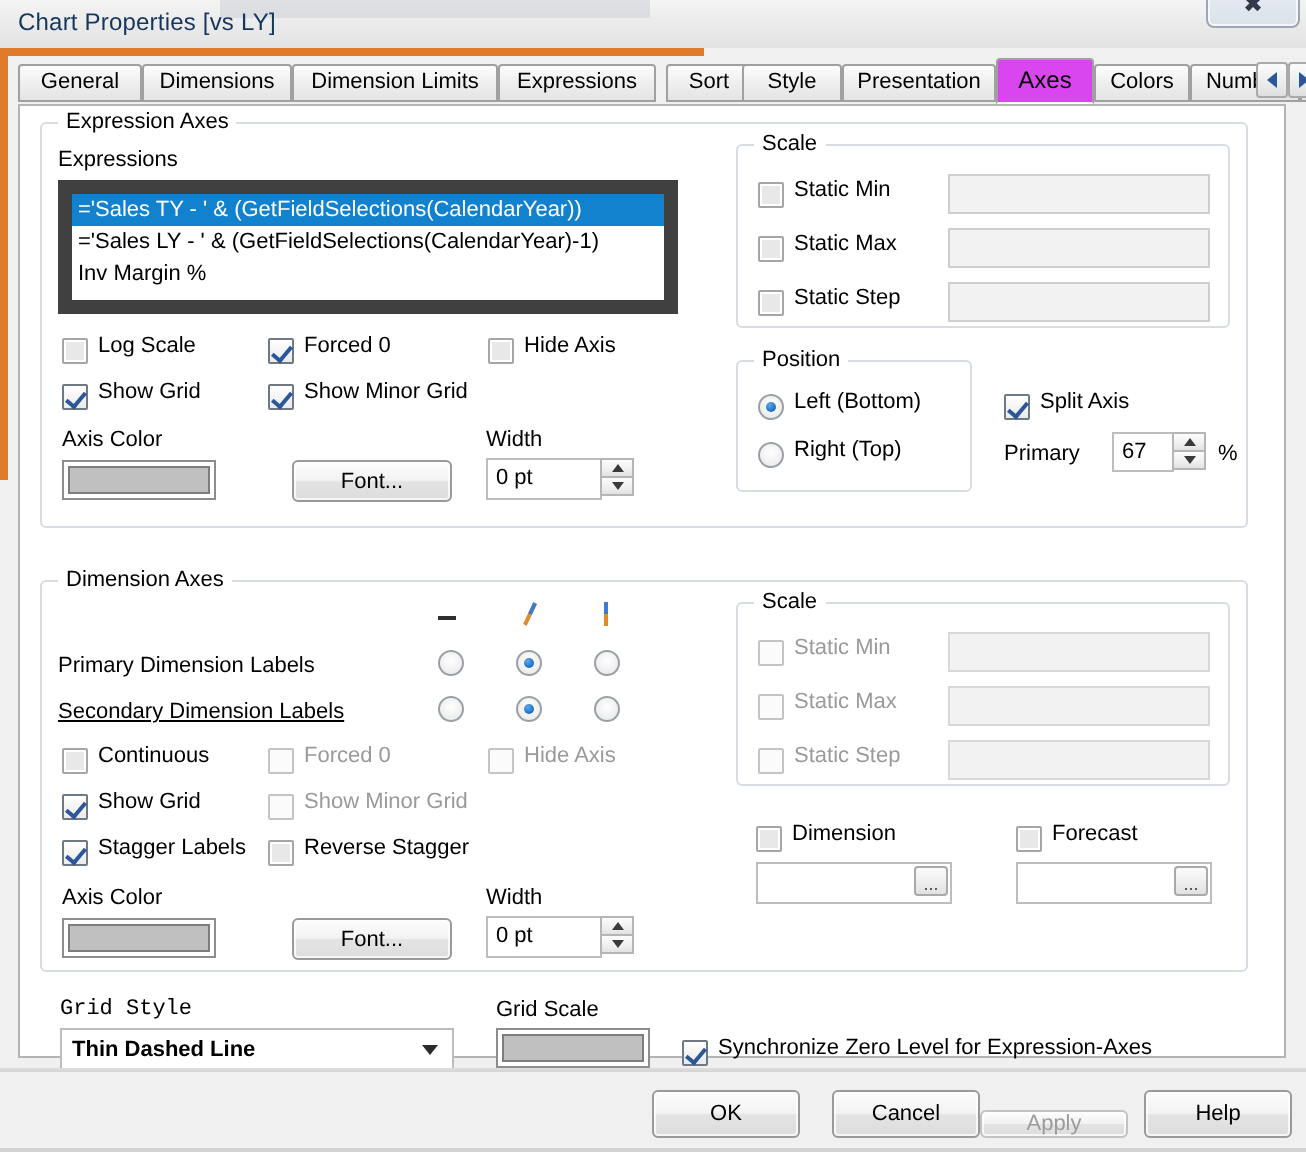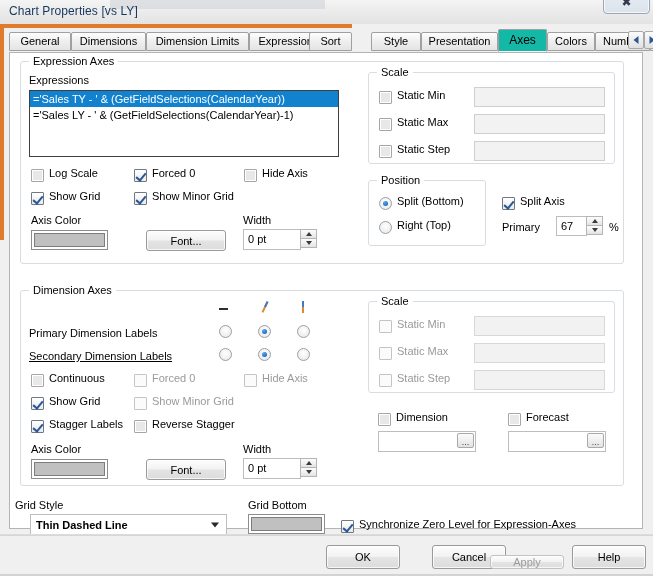--- a/index.html
+++ b/index.html
@@ -73,21 +73,21 @@
     box-sizing: border-box;
     font-size: 11px;
     color: #000;
     text-align: center;
     line-height: 17px;
     white-space: nowrap;
     cursor: default;
   }
   .tab.active {
     top: 0px; height: 23px; line-height: 21px;
-    background: #14b8a6;
+    background: #d946ef;
     border-bottom: 1px solid #ffffff;
     z-index: 5;
     font-size: 12px;
   }
   .tabnav {
     position: absolute; top: 2px; width: 16px; height: 18px;
     border: 1px solid #a9a9a9;
     border-radius: 2px;
     background: linear-gradient(to bottom, #fbfbfb 0%, #eeeeee 50%, #e0e0e0 100%);
     box-sizing: border-box;
@@ -205,21 +205,21 @@
     position: absolute; box-sizing: border-box;
     border: 1px solid #8d8d8d;
     background: #ffffff;
     padding: 2px;
   }
   .swatch .inner { width: 100%; height: 100%; background: #c0c0c0; border: 1px solid #7d7d7d; box-sizing: border-box; }
 
   
   #expr-list {
     position: absolute; left: 8px; top: 28px; width: 310px; height: 67px;
-    border: 1px solid #404040; background: #ffffff;
+    border: 7px solid #404040; background: #ffffff;
     box-sizing: border-box; overflow: hidden;
   }
   .expr-item {
     height: 16px; line-height: 16px; padding-left: 3px;
     font-size: 11px; white-space: nowrap; color: #000;
     cursor: default;
   }
   .expr-item.selected { background: #1382ce; color: #ffffff; }
 
   
@@ -283,21 +283,21 @@
   <div id="orange-strip"></div>
   <div id="orange-left-edge"></div>
 
   <div id="dialog-body">
 
     <div id="tabstrip">
       <div class="tab" style="left:0px;width:62px;">General</div>
       <div class="tab" style="left:62px;width:75px;">Dimensions</div>
       <div class="tab" style="left:137px;width:103px;">Dimension Limits</div>
       <div class="tab" style="left:240px;width:79px;">Expressions</div>
-      <div class="tab" style="left:300px;width:43px;">Sort</div>
+      <div class="tab" style="left:324px;width:43px;">Sort</div>
       <div class="tab" style="left:362px;width:50px;">Style</div>
       <div class="tab" style="left:412px;width:77px;">Presentation</div>
       <div class="tab active" style="left:489px;width:49px;">Axes</div>
       <div class="tab" style="left:538px;width:48px;">Colors</div>
       <div class="tab" style="left:586px;width:55px;">Number</div>
       <div class="tab" style="left:641px;width:39px;">Font</div>
       <div class="tabnav left" style="left:619px;">
         <span class="arrow"></span>
       </div>
       <div class="tabnav right" style="left:635px;">
@@ -308,20 +308,21 @@
     <div id="tabpage">
 
       <div class="group" style="left:10px;top:8px;width:604px;height:203px;">
         <div class="grouplabel">Expression Axes</div>
 
         <div class="lbl" style="left:8px;top:12px;">Expressions</div>
 
         <div id="expr-list">
           <div class="expr-item selected">='Sales TY - ' &amp; (GetFieldSelections(CalendarYear))</div>
           <div class="expr-item">='Sales LY - ' &amp; (GetFieldSelections(CalendarYear)-1)</div>
+          <div class="expr-item">Inv Margin %</div>
         </div>
 
         <div class="cb-row" style="left:10px;top:107px;">
           <span class="cb flat"></span>
           <span class="cbl">Log Scale</span>
         </div>
         <div class="cb-row" style="left:113px;top:107px;">
           <span class="cb checked"></span>
           <span class="cbl">Forced 0</span>
         </div>
@@ -376,21 +377,21 @@
             <span class="cb flat"></span>
             <span class="cbl">Static Step</span>
           </div>
           <div class="txt readonly" style="left:105px;top:68px;width:131px;height:20px;"></div>
         </div>
 
         <div class="group" style="left:347px;top:118px;width:118px;height:66px;">
           <div class="grouplabel">Position</div>
           <div class="cb-row" style="left:10px;top:16px;">
             <span class="rb checked"></span>
-            <span class="cbl">Split (Bottom)</span>
+            <span class="cbl">Left (Bottom)</span>
           </div>
           <div class="cb-row" style="left:10px;top:40px;">
             <span class="rb"></span>
             <span class="cbl">Right (Top)</span>
           </div>
         </div>
 
         <div class="cb-row" style="left:481px;top:135px;">
           <span class="cb checked"></span>
           <span class="cbl">Split Axis</span>
@@ -510,44 +511,44 @@
         <div class="mini-ell" style="left:436px;top:142px;">...</div>
 
         <div class="cb-row" style="left:487px;top:122px;">
           <span class="cb flat"></span>
           <span class="cbl">Forecast</span>
         </div>
         <div class="txt" style="left:487px;top:140px;width:98px;height:21px;"></div>
         <div class="mini-ell" style="left:566px;top:142px;">...</div>
       </div>
 
-      <div class="lbl" style="left:5px;top:446px;">Grid Style</div>
+      <div class="lbl" style="left:20px;top:446px;font-family:Liberation Mono, monospace;">Grid Style</div>
       <div class="combo" style="left:20px;top:461px;width:197px;height:22px;">
         <span class="ctext">Thin Dashed Line</span>
         <span class="carrow"></span>
       </div>
 
-      <div class="lbl" style="left:238px;top:446px;">Grid Bottom</div>
+      <div class="lbl" style="left:238px;top:446px;">Grid Scale</div>
       <div class="swatch" style="left:238px;top:461px;width:77px;height:20px;">
         <div class="inner" style="background: rgb(192, 192, 192);"></div>
       </div>
 
       <div class="cb-row" style="left:331px;top:467px;">
         <span class="cb checked"></span>
         <span class="cbl">Synchronize Zero Level for Expression-Axes</span>
       </div>
     </div>
   </div>
 
   <div id="footer">
     <div id="footer-sep"></div>
     <div class="btn" style="left:326px;top:10px;width:74px;height:24px;">
       <span class="btxt">OK</span>
     </div>
-    <div class="btn" style="left:432px;top:10px;width:74px;height:24px;text-align:center;">
+    <div class="btn" style="left:416px;top:10px;width:74px;height:24px;text-align:center;">
       <span class="btxt">Cancel</span>
     </div>
     <div class="btn disabled" style="left:490px;top:20px;width:74px;height:14px;">
       <span class="btxt">Apply</span>
     </div>
     <div class="btn" style="left:572px;top:10px;width:74px;height:24px;">
       <span class="btxt">Help</span>
     </div>
   </div>
   <div id="bottom-edge"></div>

